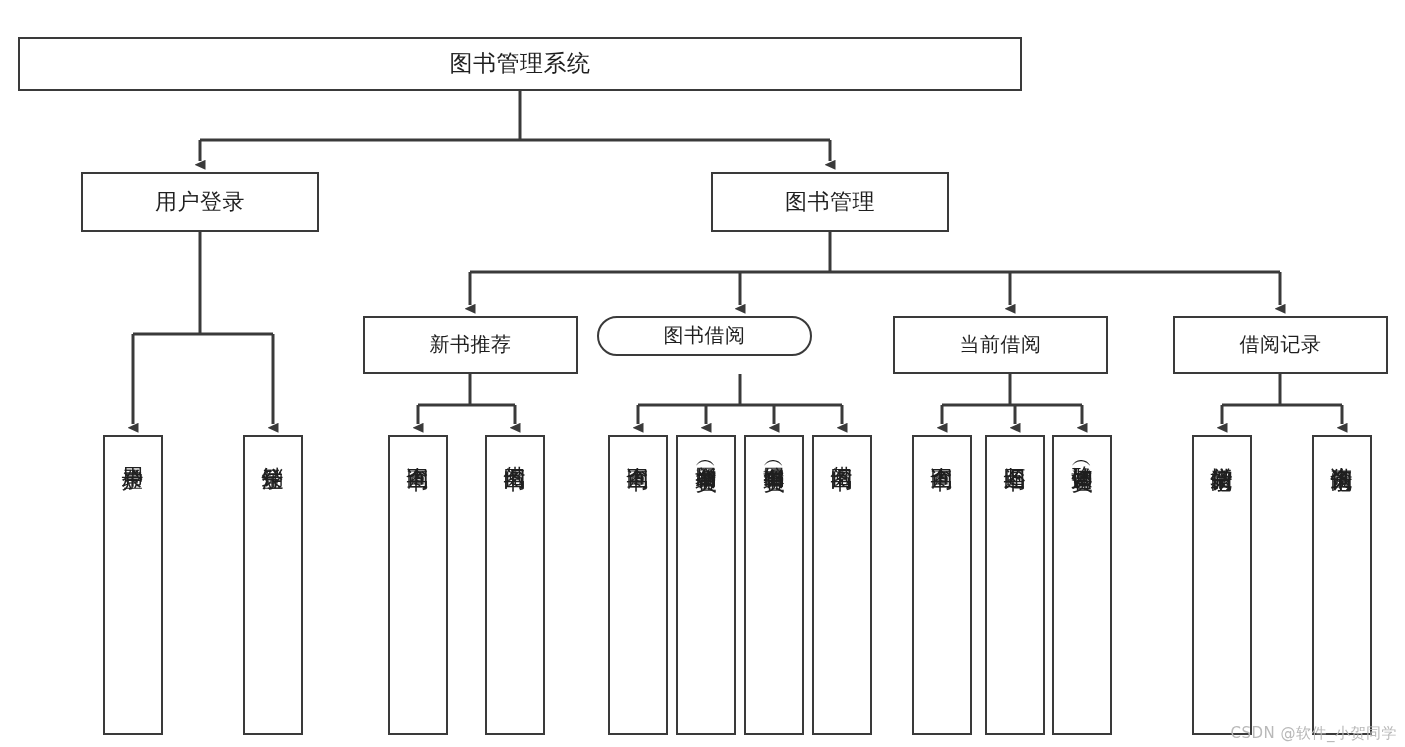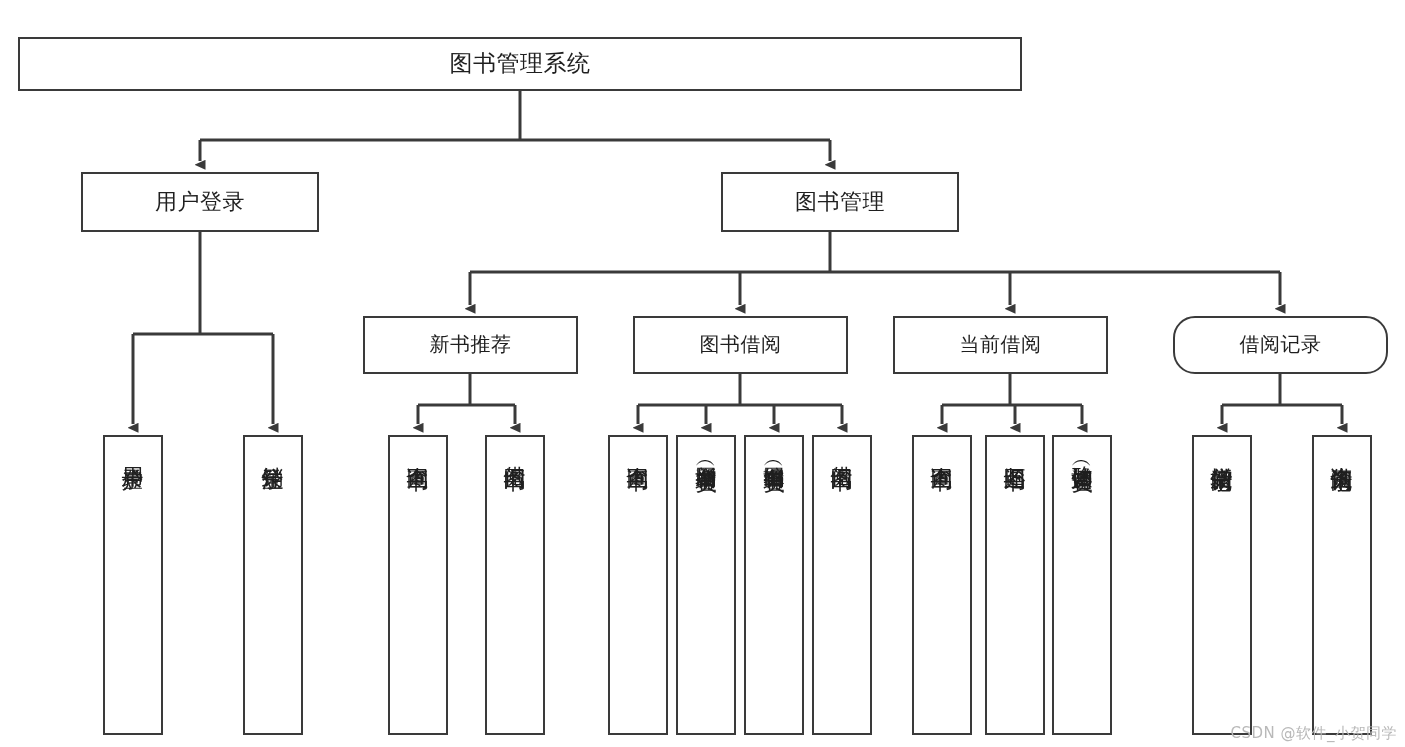--- a/index.html
+++ b/index.html
@@ -124,34 +124,34 @@
     </g>
   </svg>
 
   <div class="node root" style="left:18px; top:13px; width:1004px; height:54px;margin-top:24px;">
     <span class="node-label">图书管理系统</span>
   </div>
 
   <div class="node lvl2" style="left:81px; top:172px; width:238px; height:60px;">
     <span class="node-label">用户登录</span>
   </div>
-  <div class="node lvl2" style="left:711px; top:172px; width:238px; height:60px;margin-left:10px;">
+  <div class="node lvl2" style="left:711px; top:172px; width:238px; height:60px;">
     <span class="node-label">图书管理</span>
   </div>
 
   <div class="node lvl3" style="left:363px; top:316px; width:215px; height:58px;">
     <span class="node-label">新书推荐</span>
   </div>
-  <div class="node lvl3" style="left:633px; top:316px; width:215px; height:58px;">
+  <div class="node lvl3" style="left:597px; top:316px; width:215px; height:40px;border-radius:23px;">
     <span class="node-label">图书借阅</span>
   </div>
   <div class="node lvl3" style="left:893px; top:316px; width:215px; height:58px;">
     <span class="node-label">当前借阅</span>
   </div>
-  <div class="node lvl3" style="left:1173px; top:316px; width:215px; height:58px;border-radius:22px;">
+  <div class="node lvl3" style="left:1173px; top:316px; width:215px; height:58px;">
     <span class="node-label">借阅记录</span>
   </div>
 
   <div class="node leaf" style="left:103px; top:435px; width:60px; height:300px;">
     <span class="node-label">用户登录</span>
   </div>
   <div class="node leaf" style="left:243px; top:435px; width:60px; height:300px;">
     <span class="node-label">注销登录</span>
   </div>
   <div class="node leaf" style="left:388px; top:435px; width:60px; height:300px;">

